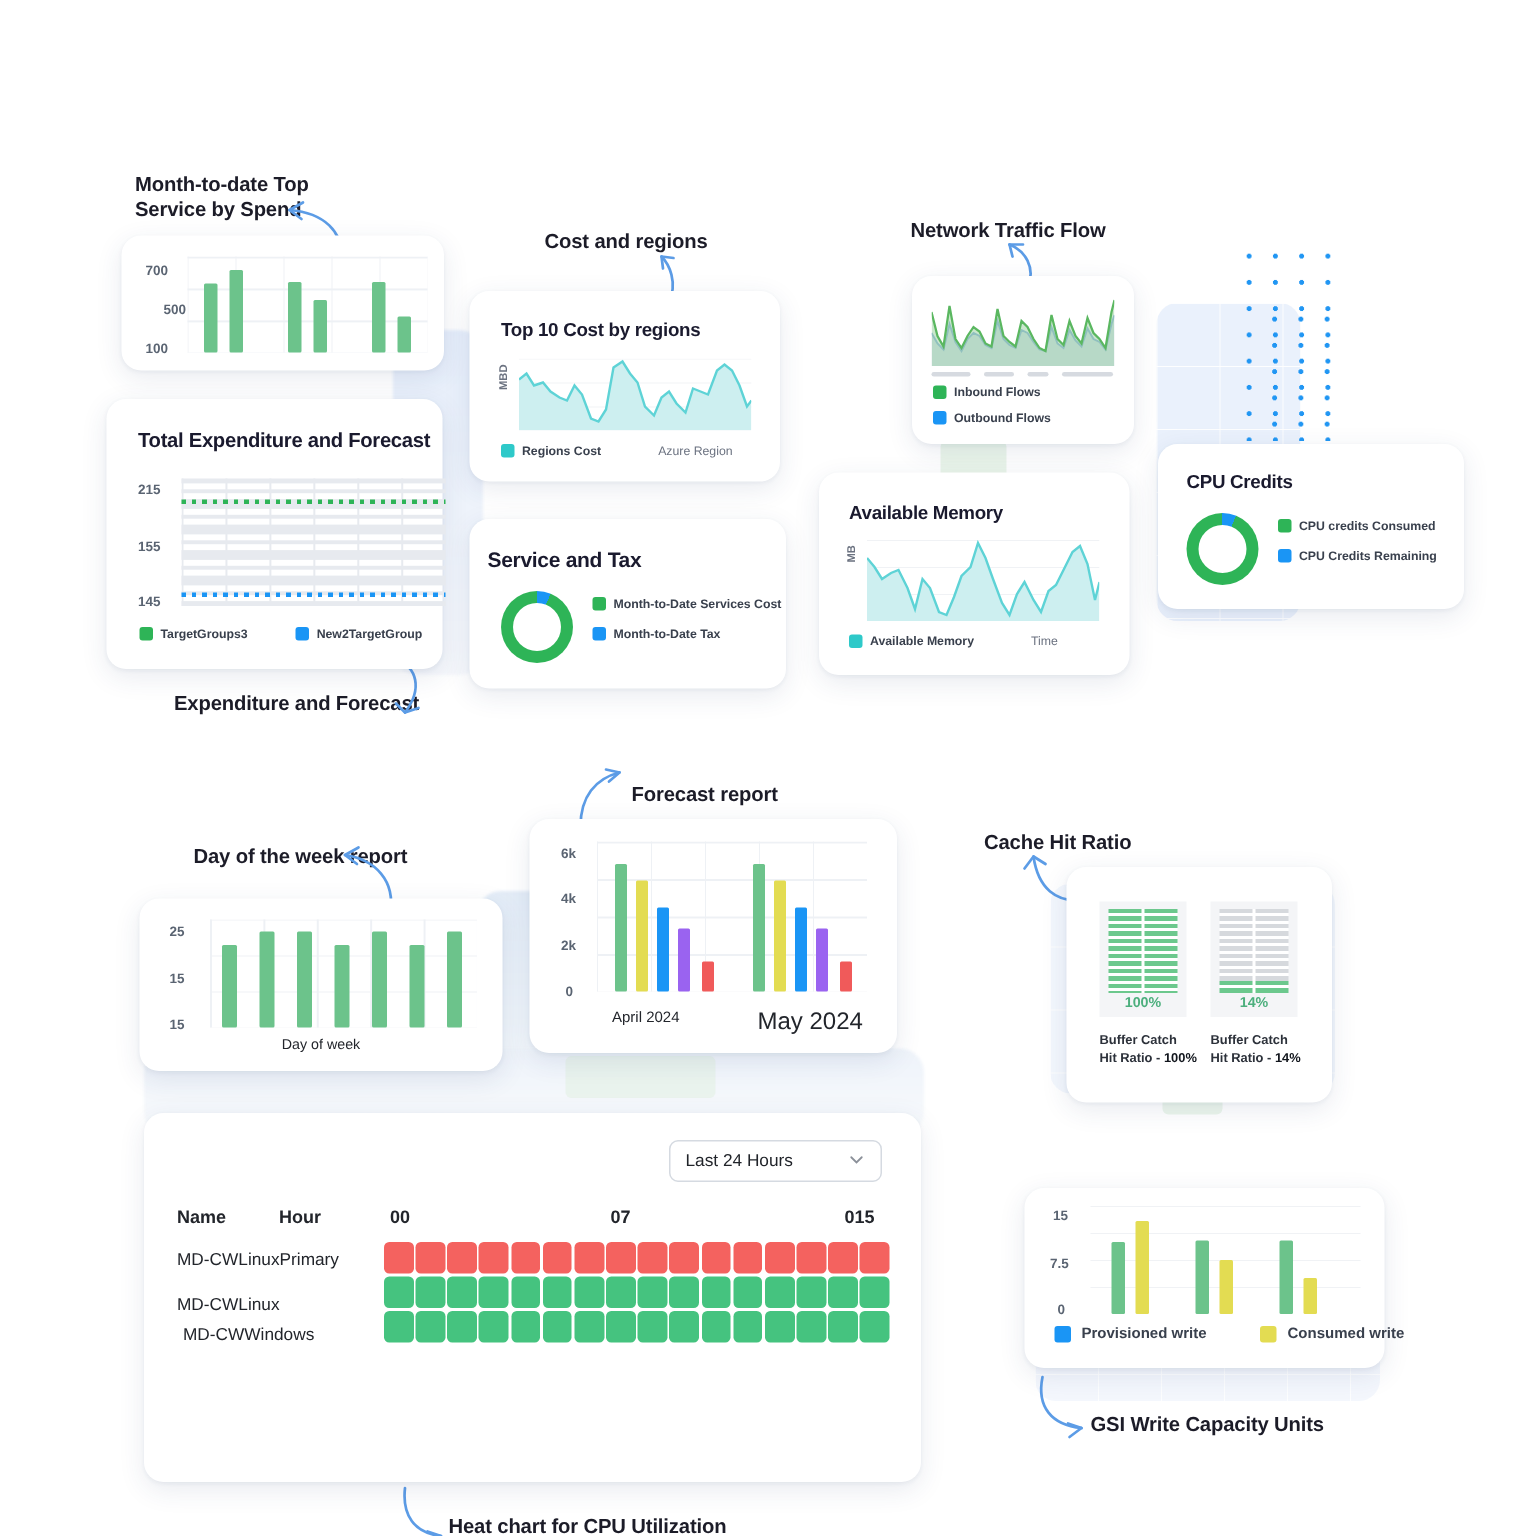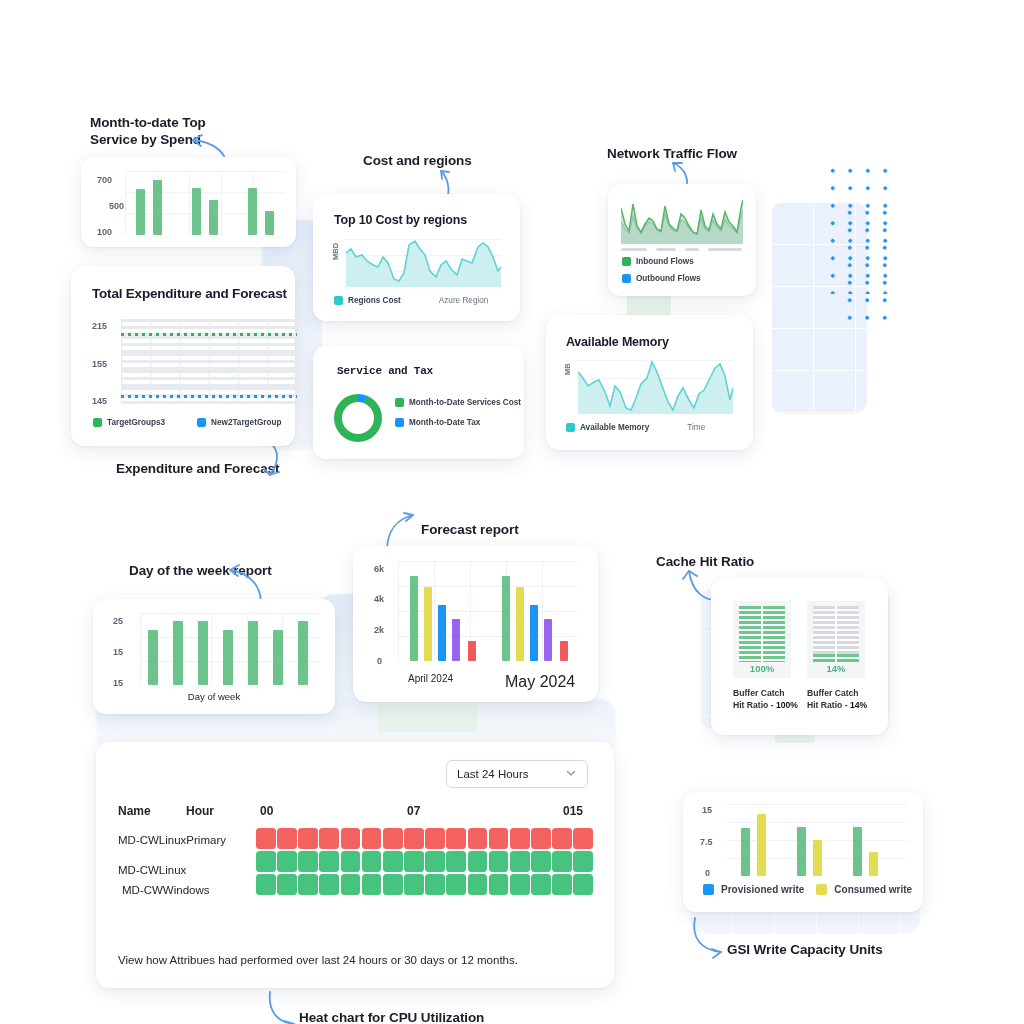--- a/index.html
+++ b/index.html
@@ -257,21 +257,21 @@
     <div style="position:absolute; left:21px; top:102px; display:flex; align-items:center; gap:38px;">
       <div class="legend-row">
         <div class="sw" style="background:#2ec9c9;"></div>
         <span class="legend-txt">Regions Cost</span>
       </div>
       <span class="legend-txt" style="color:#6b7280; font-weight:normal;">Azure Region</span>
     </div>
   </div>
 
   <div class="card" style="left:313px; top:302px; width:211px; height:113px;">
-    <div class="card-title" style="position:absolute; left:24px; top:19px; font-size:11px;font-family:Liberation Mono, monospace;">Service and Tax</div>
+    <div class="card-title" style="position:absolute; left:12px; top:19px; font-size:14px;">Service and Tax</div>
     <div style="position:absolute; left:21px; top:48px; width:48px; height:48px; border-radius:50%;
                 background:conic-gradient(from 0deg,#1a95f5 0deg 22deg, #2eb457 22deg 360deg);">
       <div style="position:absolute; left:8px; top:8px; width:32px; height:32px; border-radius:50%; background:#fff;"></div>
     </div>
     <div style="position:absolute; left:82px; top:52px; display:flex; flex-direction:column; gap:11px;">
       <div class="legend-row">
         <div class="sw" style="background:#2eb457;"></div>
         <span class="legend-txt">Month-to-Date Services Cost</span>
       </div>
       <div class="legend-row">
@@ -321,20 +321,37 @@
     </div>
     <div style="position:absolute; left:20px; top:108px; display:flex; align-items:center; gap:38px;">
       <div class="legend-row">
         <div class="sw" style="background:#2ec9c9;"></div>
         <span class="legend-txt">Available Memory</span>
       </div>
       <span class="legend-txt" style="color:#6b7280; font-weight:normal;">Time</span>
     </div>
   </div>
 
+  <div class="card" style="left:772px; top:252px; width:204px; height:110px;">
+    <div class="card-title" style="position:absolute; left:19px; top:18px; font-size:12.5px;">CPU Credits</div>
+    <div style="position:absolute; left:19px; top:46px; width:48px; height:48px; border-radius:50%;
+                background:conic-gradient(from 0deg,#1a95f5 0deg 22deg, #2eb457 22deg 360deg);">
+      <div style="position:absolute; left:8px; top:8px; width:32px; height:32px; border-radius:50%; background:#fff;"></div>
+    </div>
+    <div style="position:absolute; left:80px; top:50px; display:flex; flex-direction:column; gap:11px;">
+      <div class="legend-row">
+        <div class="sw" style="background:#2eb457;"></div>
+        <span class="legend-txt">CPU credits Consumed</span>
+      </div>
+      <div class="legend-row">
+        <div class="sw" style="background:#1a95f5;"></div>
+        <span class="legend-txt">CPU Credits Remaining</span>
+      </div>
+    </div>
+  </div>
 
   <div class="card" style="left:93px; top:555px; width:242px; height:115px;">
     <div class="axis-lbl" style="left:20px; top:17px;">25</div>
     <div class="axis-lbl" style="left:20px; top:48px;">15</div>
     <div class="axis-lbl" style="left:20px; top:79px;">15</div>
     <div class="plot" style="left:47px; top:14px; width:178px; height:72px;">
       <div class="gridbox" style="background-size:35.6px 24px;"></div>
       <div class="bar" style="left:8px;   width:10px; height:55px; background:#6cc38b;"></div>
       <div class="bar" style="left:33px;  width:10px; height:64px; background:#6cc38b;"></div>
       <div class="bar" style="left:58px;  width:10px; height:64px; background:#6cc38b;"></div>
@@ -464,37 +481,36 @@
         <div class="hcell" style="left: 190.463px; top: 46.3333px; width: 19.5625px; height: 20.6667px; background: rgb(69, 195, 127);"></div>
         <div class="hcell" style="left: 211.625px; top: 46.3333px; width: 19.5625px; height: 20.6667px; background: rgb(69, 195, 127);"></div>
         <div class="hcell" style="left: 232.787px; top: 46.3333px; width: 19.5625px; height: 20.6667px; background: rgb(69, 195, 127);"></div>
         <div class="hcell" style="left: 253.95px; top: 46.3333px; width: 19.5625px; height: 20.6667px; background: rgb(69, 195, 127);"></div>
         <div class="hcell" style="left: 275.113px; top: 46.3333px; width: 19.5625px; height: 20.6667px; background: rgb(69, 195, 127);"></div>
         <div class="hcell" style="left: 296.275px; top: 46.3333px; width: 19.5625px; height: 20.6667px; background: rgb(69, 195, 127);"></div>
         <div class="hcell" style="left: 317.438px; top: 46.3333px; width: 19.5625px; height: 20.6667px; background: rgb(69, 195, 127);"></div>
       </div>
 
 
-    <div class="footnote" style="left:22px; top:212px;">View how Attribues had performed over last 24 hours or 30 days or 12 months.</div>
   </div>
 
   <div class="card" style="left:683px; top:748px; width:240px; height:120px;">
     <div class="axis-lbl" style="left:19px; top:13px;">15</div>
     <div class="axis-lbl" style="left:17px; top:45px;">7.5</div>
     <div class="axis-lbl" style="left:22px; top:76px;">0</div>
     <div class="plot" style="left:44px; top:12px; width:180px; height:72px;">
       <div style="position:absolute;inset:0;background-image:linear-gradient(to bottom,#f0f2f5 1px,transparent 1px);background-size:100% 18px;"></div>
       <div class="bar" style="left:14px;  width:9px; height:48px; background:#6cc38b;"></div>
       <div class="bar" style="left:30px;  width:9px; height:62px; background:#e3dc52;"></div>
       <div class="bar" style="left:70px;  width:9px; height:49px; background:#6cc38b;"></div>
       <div class="bar" style="left:86px;  width:9px; height:36px; background:#e3dc52;"></div>
       <div class="bar" style="left:126px; width:9px; height:49px; background:#6cc38b;"></div>
       <div class="bar" style="left:142px; width:9px; height:24px; background:#e3dc52;"></div>
     </div>
-    <div style="position:absolute; left:20px; top:92px; display:flex; align-items:center; gap:12px;">
+    <div style="position:absolute; left:20px; top:92px; display:flex; align-items:center; gap:36px;">
       <div class="legend-row" style="gap:7px;">
         <div class="sw" style="background:#1a95f5; width:11px; height:11px;"></div>
         <span class="legend-txt" style="font-size:10px;">Provisioned write</span>
       </div>
       <div class="legend-row" style="gap:7px;">
         <div class="sw" style="background:#e3dc52; width:11px; height:11px;"></div>
         <span class="legend-txt" style="font-size:10px;">Consumed write</span>
       </div>
     </div>
   </div>

